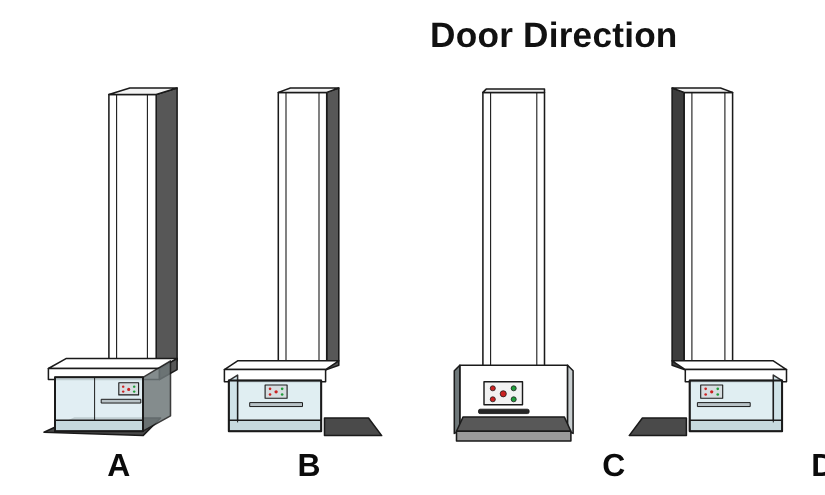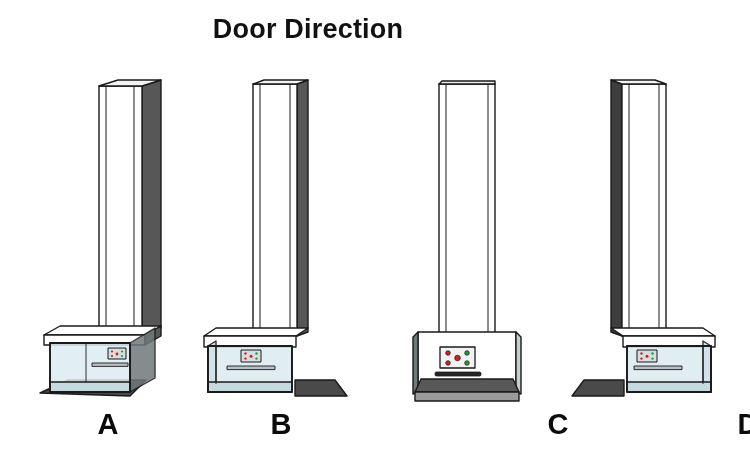--- a/index.html
+++ b/index.html
@@ -13,22 +13,22 @@
     position: relative;
     overflow: hidden;
     font-family: "Liberation Sans", sans-serif;
     -webkit-font-smoothing: antialiased;
   }
   #page-title {
     position: absolute;
     top: 14px;
     left: 0;
     width: 616px;
-    text-align: center;
-    font-size: 27px;
+    text-align: right;
+    font-size: 32px;
     font-weight: bold;
     color: #111111;
     letter-spacing: 0.2px;
   }
   .panel {
     position: absolute;
     top: 60px;
     width: 180px;
     height: 390px;
   }

